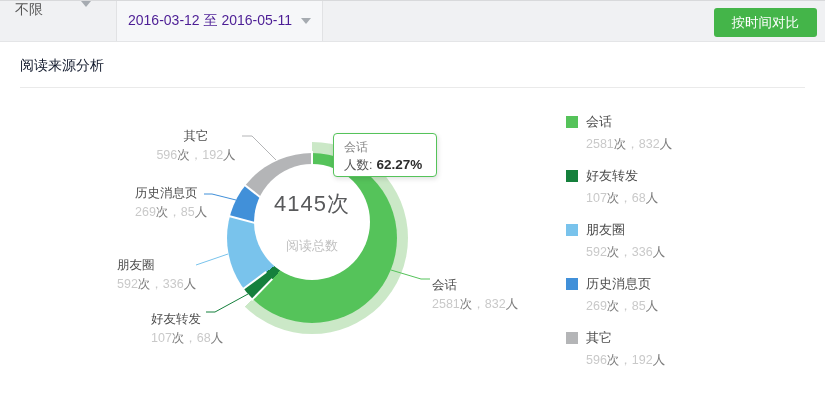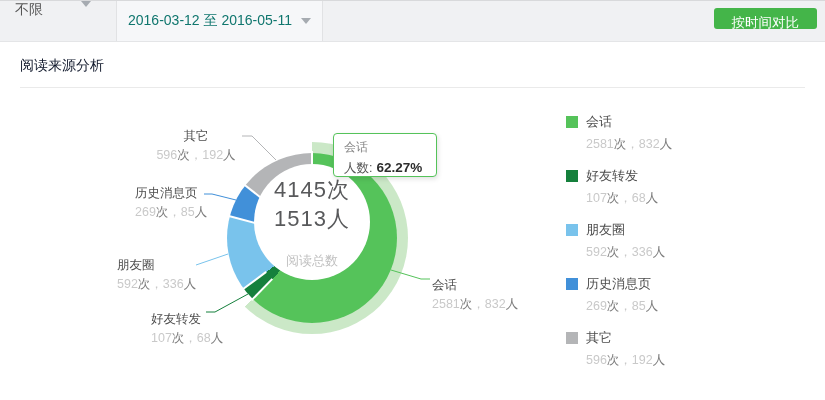--- a/index.html
+++ b/index.html
@@ -21,29 +21,29 @@
     position:absolute; left:0; top:0; width:116px; height:44px;
     display:flex; align-items:flex-start; justify-content:space-between;
     padding:0 25px 0 15px; cursor:pointer;
     font-size:14px; color:#555;
   }
   .date-dd {
     position:absolute; left:116px; top:0; width:207px; height:40px;
     background:#f6f7f9;
     border-left:1px solid #e1e2e4; border-right:1px solid #e1e2e4;
     display:flex; align-items:center; justify-content:center; gap:9px;
-    cursor:pointer; font-size:14px; color:#0f766e;
+    cursor:pointer; font-size:14px; color:#4c1d95;
   }
   .tri-down {
     width:0; height:0; display:inline-block;
     border-left:5px solid transparent; border-right:5px solid transparent;
     border-top:6px solid #a6abb1;
   }
   .compare-btn {
-    position:absolute; right:8px; top:7px; height:21px;
+    position:absolute; right:8px; top:7px; height:29px;
     padding:0 18px; border:none; border-radius:3px;
     background:#44b549; color:#fff; font-size:13.5px;
     line-height:29px; cursor:pointer;
     font-family:inherit;
   }
 
   
   .section-title { position:absolute; left:20px; top:57px; font-size:14px; color:#0f172a; }
   .section-divider { position:absolute; left:20px; right:20px; top:87px; height:1px; background:#eaeaea; }
 
@@ -71,21 +71,21 @@
   .c3 { left:135px; top:185px; }
   .c4 { left:146px; top:128px; width:100px; text-align:center; }
 
   
   .tooltip {
     position:absolute; left:333px; top:133px; width:104px; height:44px; z-index:6;
     background:#fff; border:1px solid #55c35a; border-radius:4px;
     padding:5px 10px; box-shadow:1px 2px 5px rgba(0,0,0,.12);
   }
   .tooltip .t1 { font-size:12px; color:#848484; line-height:16px; }
-  .tooltip .t2 { font-size:12.5px; color:#555; line-height:25px; }
+  .tooltip .t2 { font-size:12.5px; color:#555; line-height:20px; }
   .tooltip .t2 .pct { font-weight:bold; color:#2d2d2d; font-size:13.5px; margin-left:4px; }
 
   
   .legend { position:absolute; left:566px; top:115px; z-index:4; }
   .legend-item { height:54px; cursor:pointer; }
   .lrow { display:flex; align-items:center; gap:8px; height:14px; }
   .swatch { width:12px; height:12px; flex:0 0 12px; }
   .lname { font-size:13px; color:#4e4e4e; }
   .lvals { margin:7px 0 0 20px; font-size:12.5px; white-space:nowrap; }
 </style>
@@ -118,21 +118,20 @@
   <polyline points="276,160 252,136 242,136" fill="none" stroke-width="1" stroke="#b4b5b7"></polyline>
 <line x1="312.0" y1="181.0" x2="312.0" y2="151.0" stroke="#ffffff" stroke-width="2"></line>
     <line x1="272.3" y1="278.9" x2="251.4" y2="300.4" stroke="#ffffff" stroke-width="2"></line>
     <line x1="266.2" y1="271.9" x2="242.1" y2="289.8" stroke="#ffffff" stroke-width="2"></line>
     <line x1="256.9" y1="223.4" x2="227.9" y2="215.7" stroke="#ffffff" stroke-width="2"></line>
     <line x1="267.2" y1="202.7" x2="243.7" y2="184.2" stroke="#ffffff" stroke-width="2"></line>
   </svg>
 
 <div class="inner">
   <div class="center-num"><span class="cn">4145</span><span>次</span></div>
-  <div class="center-num"><span class="cn">1513</span><span>人</span></div>
   <div class="center-label">阅读总数</div>
 </div>
 
 <div class="callout c0">
   <div class="name">会话</div>
   <div class="vals"><span class="num">2581</span><span class="unit">次</span><span class="num">，</span><span class="num">832</span><span class="unit">人</span></div>
 </div>
 <div class="callout c1">
   <div class="name">好友转发</div>
   <div class="vals"><span class="num">107</span><span class="unit">次</span><span class="num">，</span><span class="num">68</span><span class="unit">人</span></div>

